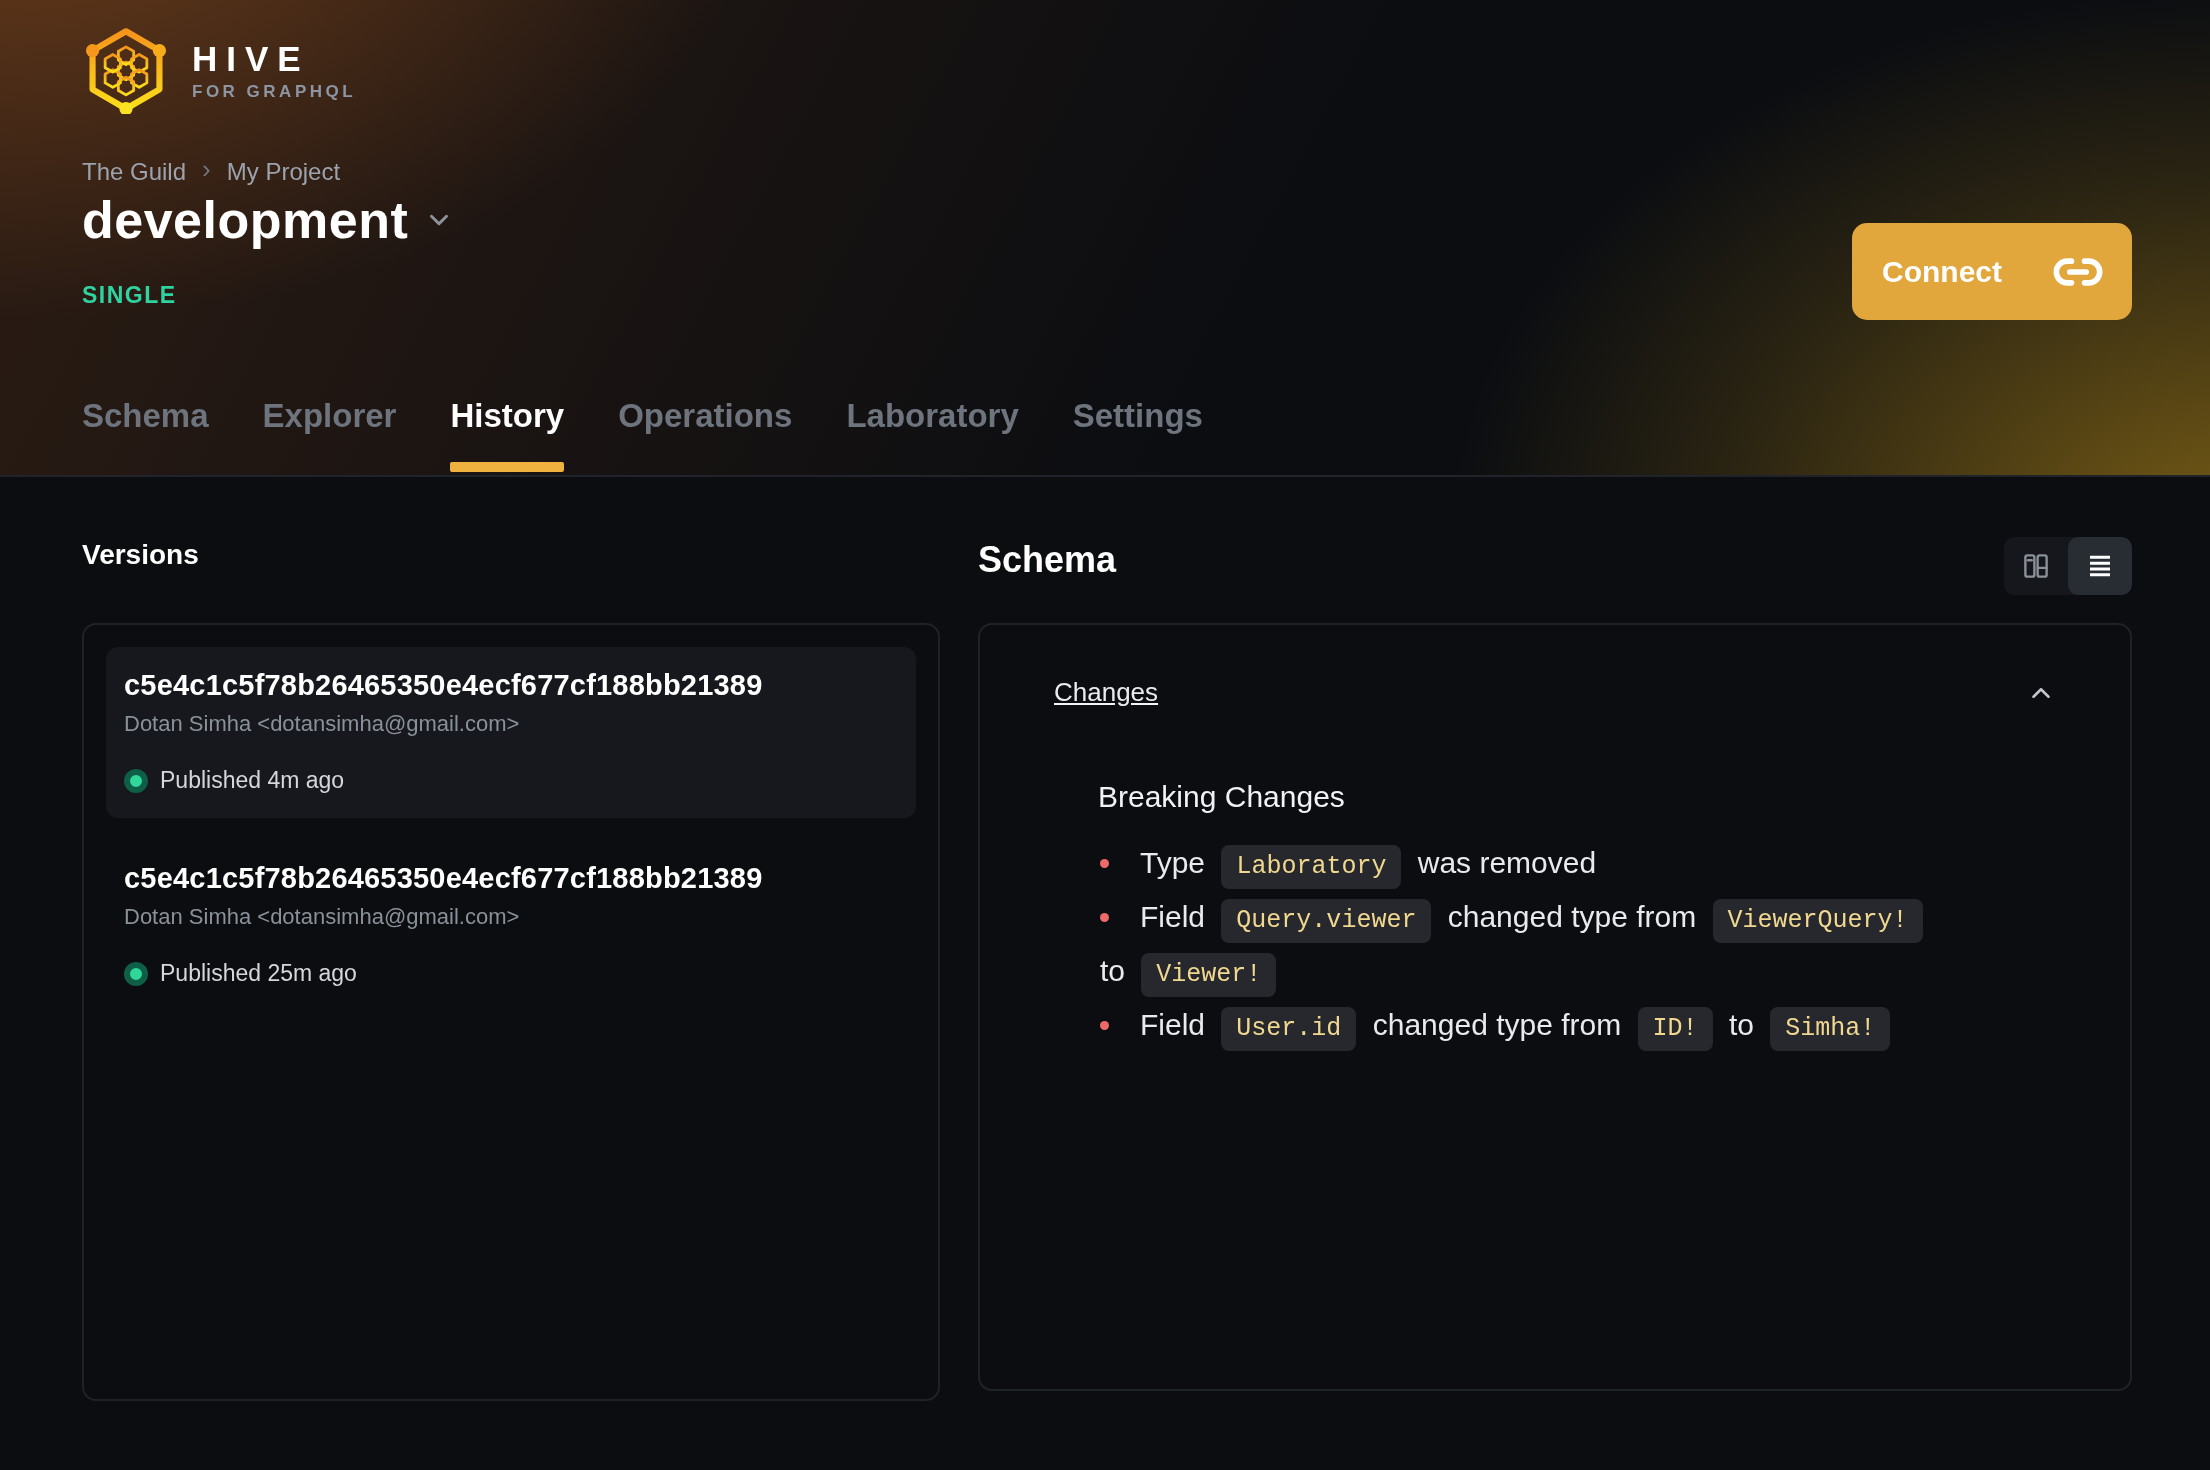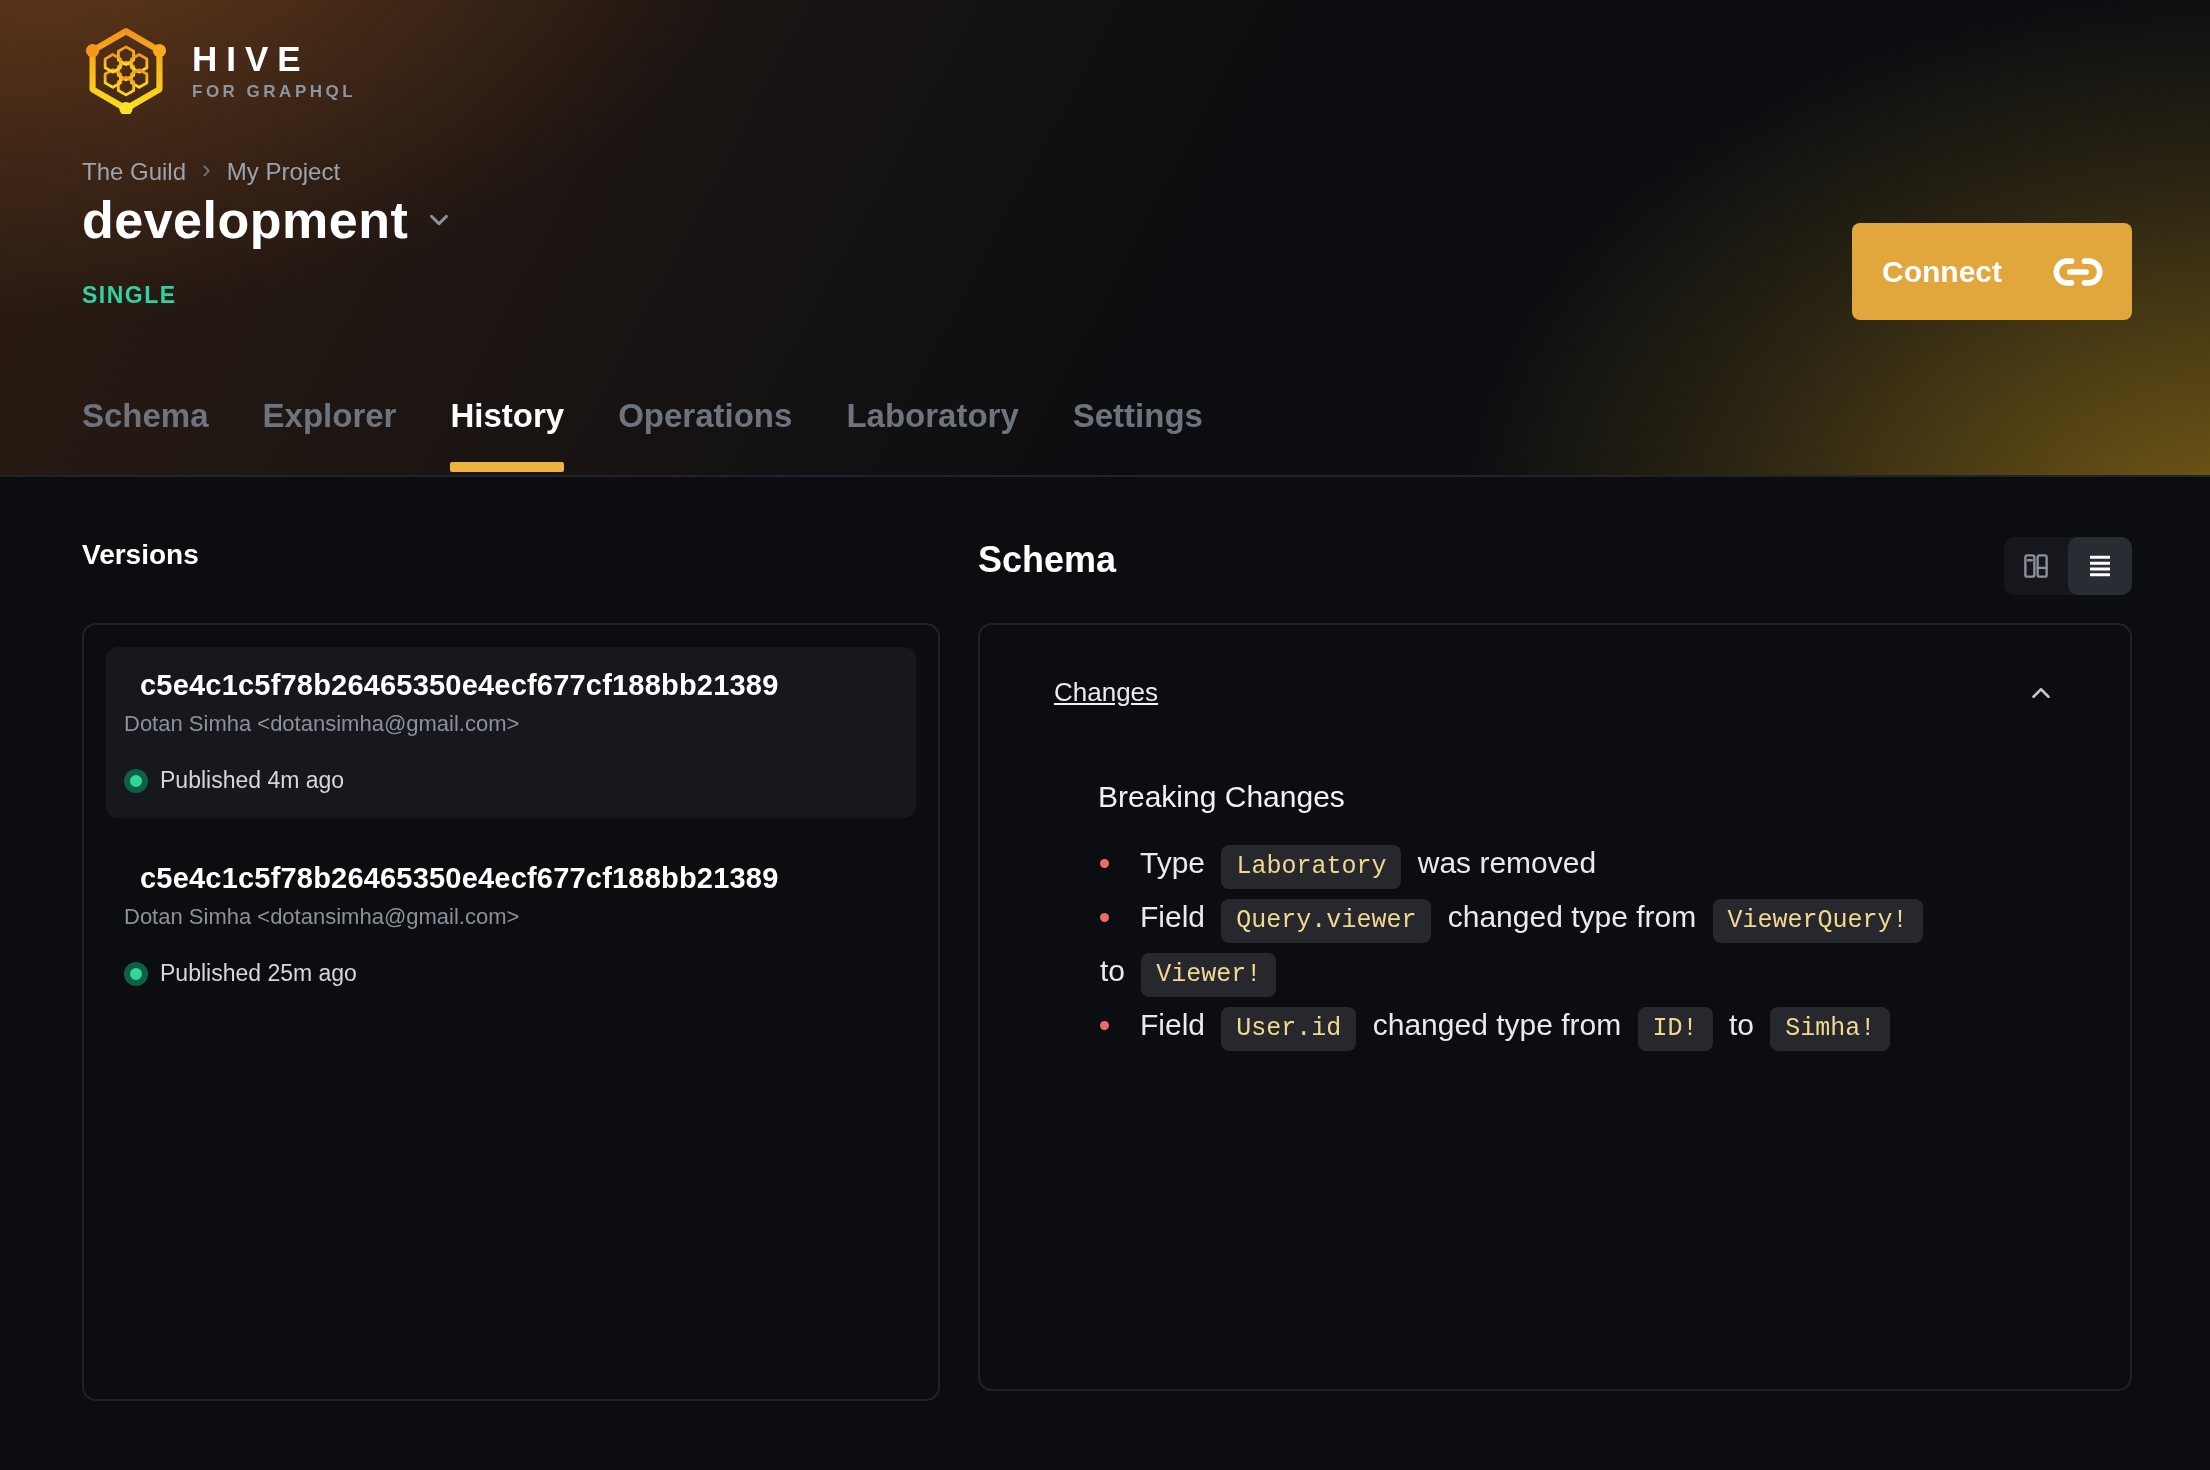--- a/index.html
+++ b/index.html
@@ -30,38 +30,38 @@
   .brand-tagline{font-size:17px;font-weight:bold;letter-spacing:3.5px;color:#8d95a3;margin-top:7px;line-height:1;}
   .breadcrumb{position:absolute;left:82px;top:156px;display:flex;align-items:center;gap:16px;font-size:24px;color:var(--crumb);}
   .breadcrumb .sep{color:#6f757e;font-size:26px;transform:translateY(-2px);}
   .breadcrumb a{color:var(--crumb);text-decoration:none;cursor:pointer;}
   .title-row{position:absolute;left:82px;top:190px;display:flex;align-items:center;gap:16px;}
   .title-row h1{font-size:52px;font-weight:bold;color:#fff;letter-spacing:.5px;}
   .caret svg{width:30px;height:30px;display:block;}
   .single-badge{position:absolute;left:82px;top:282px;font-size:23px;font-weight:bold;letter-spacing:1.5px;color:var(--single);}
   .connect-btn{
     position:absolute;right:78px;top:223px;width:280px;height:97px;border:none;cursor:pointer;
-    background:var(--connect);border-radius:8px;display:flex;align-items:center;justify-content:space-between;
+    background:var(--connect);border-radius:15px;display:flex;align-items:center;justify-content:space-between;
     padding:0 28px 0 30px;color:#fff;
   }
   .connect-btn .lbl{font-size:30px;font-weight:bold;}
   .connect-btn svg{width:52px;height:52px;display:block;}
   .tabs{position:absolute;left:82px;bottom:0;display:flex;gap:54px;}
   .tab{position:relative;padding-bottom:40px;font-size:33px;font-weight:bold;color:var(--tab);cursor:pointer;}
   .tab.active{color:#fff;}
   .tab.active::after{content:"";position:absolute;left:0;right:0;bottom:3px;height:10px;background:var(--accent);border-radius:2px;}
 
   
   main{display:flex;padding:0 78px 0 82px;gap:38px;}
   .versions-col{width:858px;flex:none;}
   .versions-col h2{margin-top:62px;font-size:28px;font-weight:bold;color:#fff;}
   .versions-panel{margin-top:52px;height:778px;border:2px solid var(--border);border-radius:14px;padding:22px;display:flex;flex-direction:column;gap:22px;}
   .version-card{border-radius:12px;padding:22px 18px 24px 18px;cursor:pointer;}
   .version-card.selected{background:var(--card-bg);}
-  .v-hash{font-size:29px;font-weight:bold;color:#fff;letter-spacing:.2px;margin-left:16px;}
+  .v-hash{font-size:29px;font-weight:bold;color:#fff;letter-spacing:.2px;}
   .v-author{font-size:22px;color:var(--text-dim);margin-top:9px;}
   .v-status{display:flex;align-items:center;gap:12px;margin-top:30px;}
   .v-dot{width:24px;height:24px;border-radius:50%;background:var(--dot);border:6px solid var(--dot-ring);flex:none;}
   .v-status span{font-size:23px;color:#d5d7da;}
 
   .schema-col{flex:1;min-width:0;}
   .schema-head{margin-top:60px;display:flex;align-items:flex-start;justify-content:space-between;}
   .schema-head h2{font-size:36px;font-weight:bold;color:#fff;margin-top:2px;}
   .view-toggle{display:flex;width:128px;height:58px;background:#15171c;border-radius:10px;overflow:hidden;}
   .view-toggle .seg{flex:1;border:none;background:transparent;display:flex;align-items:center;justify-content:center;cursor:pointer;}

